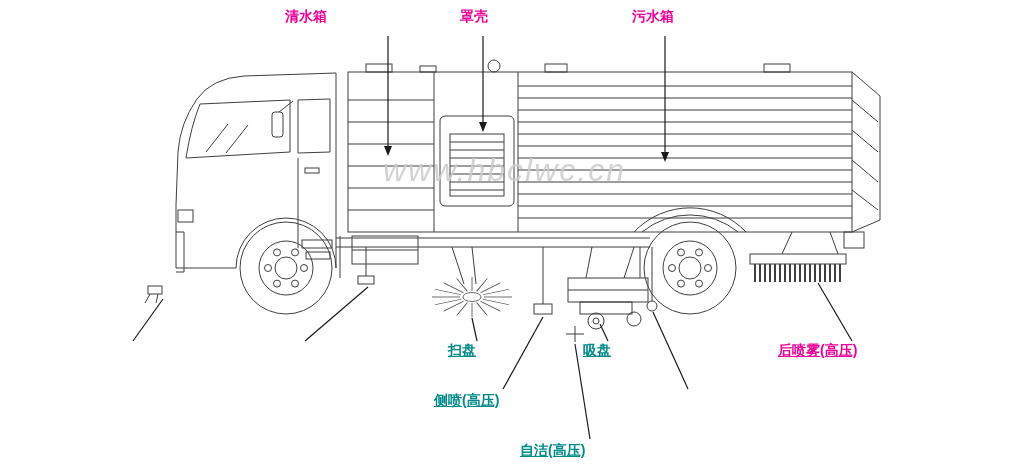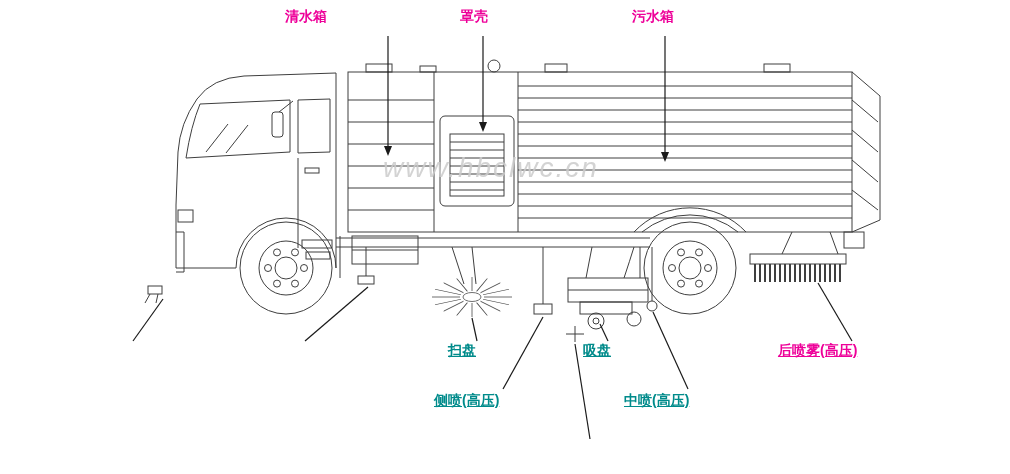--- a/index.html
+++ b/index.html
@@ -28,21 +28,21 @@
     font-weight:bold;
     white-space:nowrap;
     line-height:1.2;
   }
   .lbl.top{color:var(--magenta);}
   .lbl.link{color:var(--teal);text-decoration:underline;cursor:pointer;}
   .lbl.link-magenta{color:var(--magenta);text-decoration:underline;cursor:pointer;text-align:center;}
   .wm{
     position:absolute;
     left:383px;top:152px;
-    font-size:28px;
+    font-size:32px;
     letter-spacing:2px;
     color:var(--watermark);
     opacity:.85;
     font-style:italic;
   }
 </style>
 </head>
 <body>
 
 <div class="stage">
@@ -215,15 +215,15 @@
   <div class="wm">www.hbclwc.cn</div>
 
   <div class="lbl top" style="left:285px;top:8px;">清水箱</div>
   <div class="lbl top" style="left:460px;top:8px;text-align:right;">罩壳</div>
   <div class="lbl top" style="left:632px;top:8px;">污水箱</div>
 
   <div class="lbl link" style="left:448px;top:342px;">扫盘</div>
   <div class="lbl link" style="left:583px;top:342px;">吸盘</div>
   <div class="lbl link-magenta" style="left:778px;top:342px;">后喷雾(高压)</div>
   <div class="lbl link" style="left:434px;top:392px;">侧喷(高压)</div>
-  <div class="lbl link" style="left:624px;top:392px;">中喷(高压)</div>
+  <div class="lbl link" style="left:520px;top:442px;">自洁(高压)</div>
 
 </div>
 
 </body></html>

